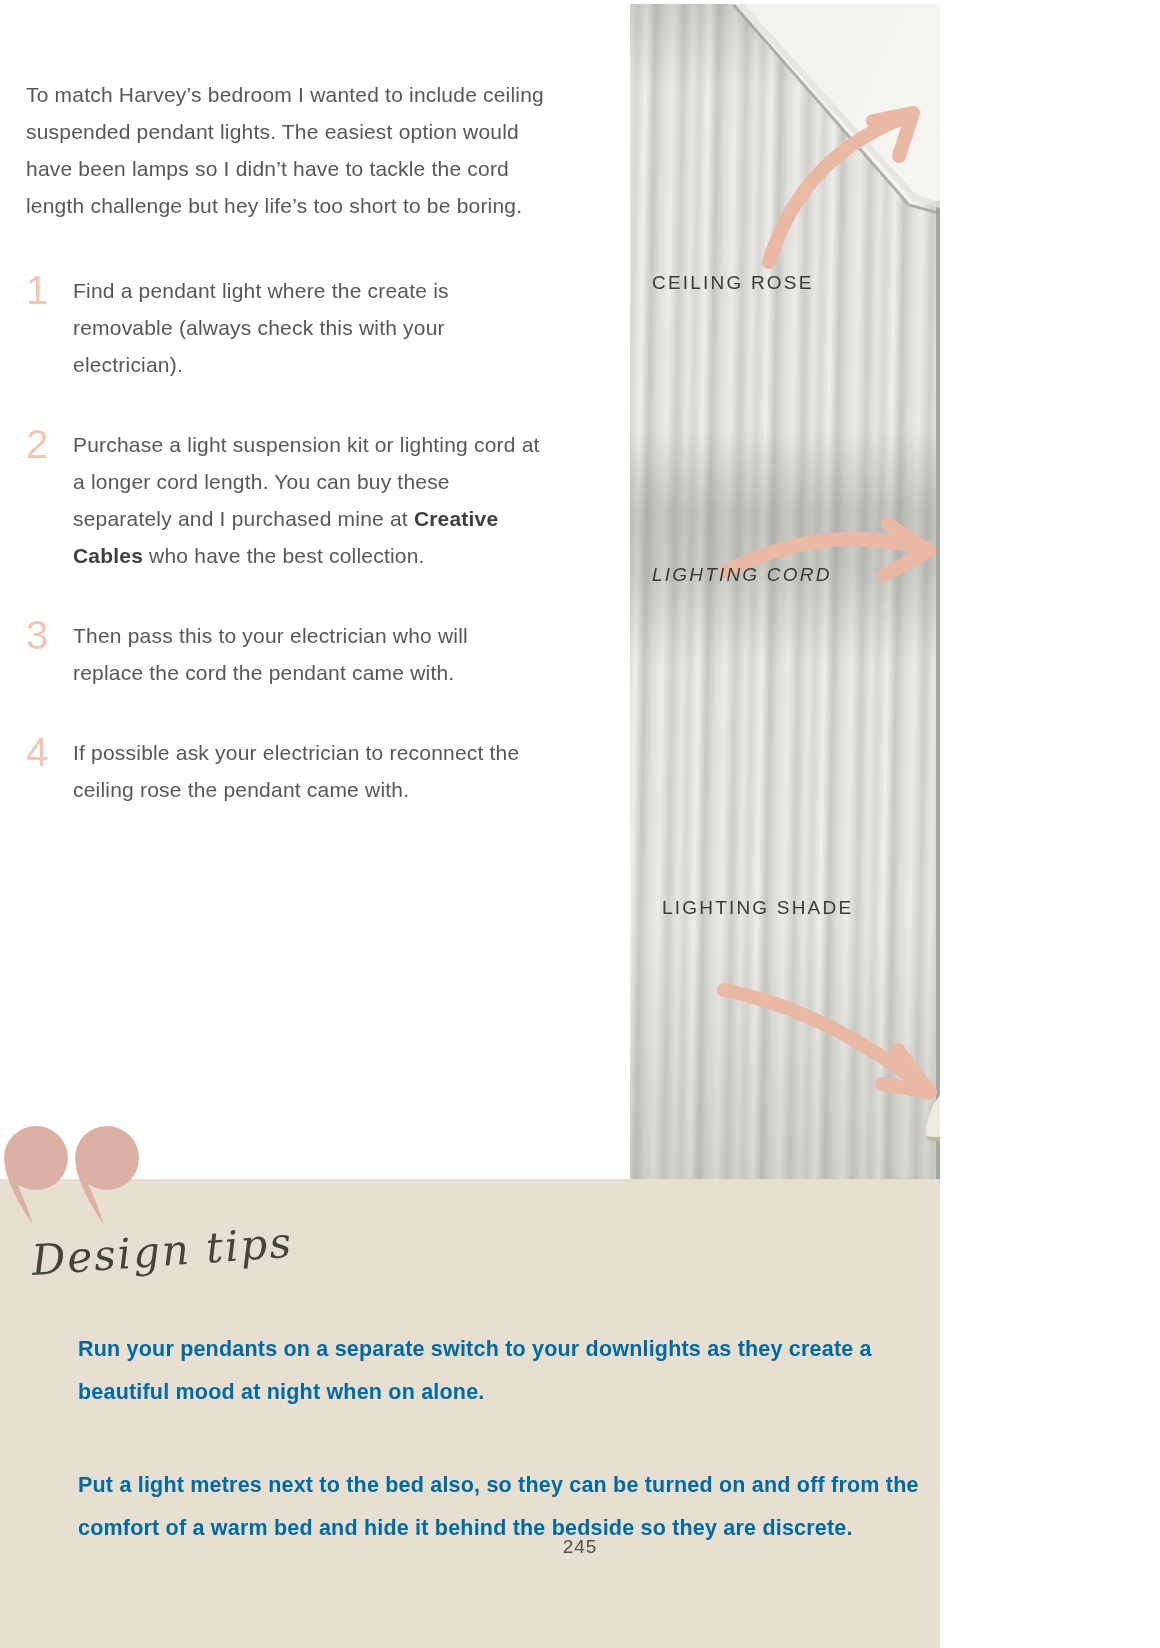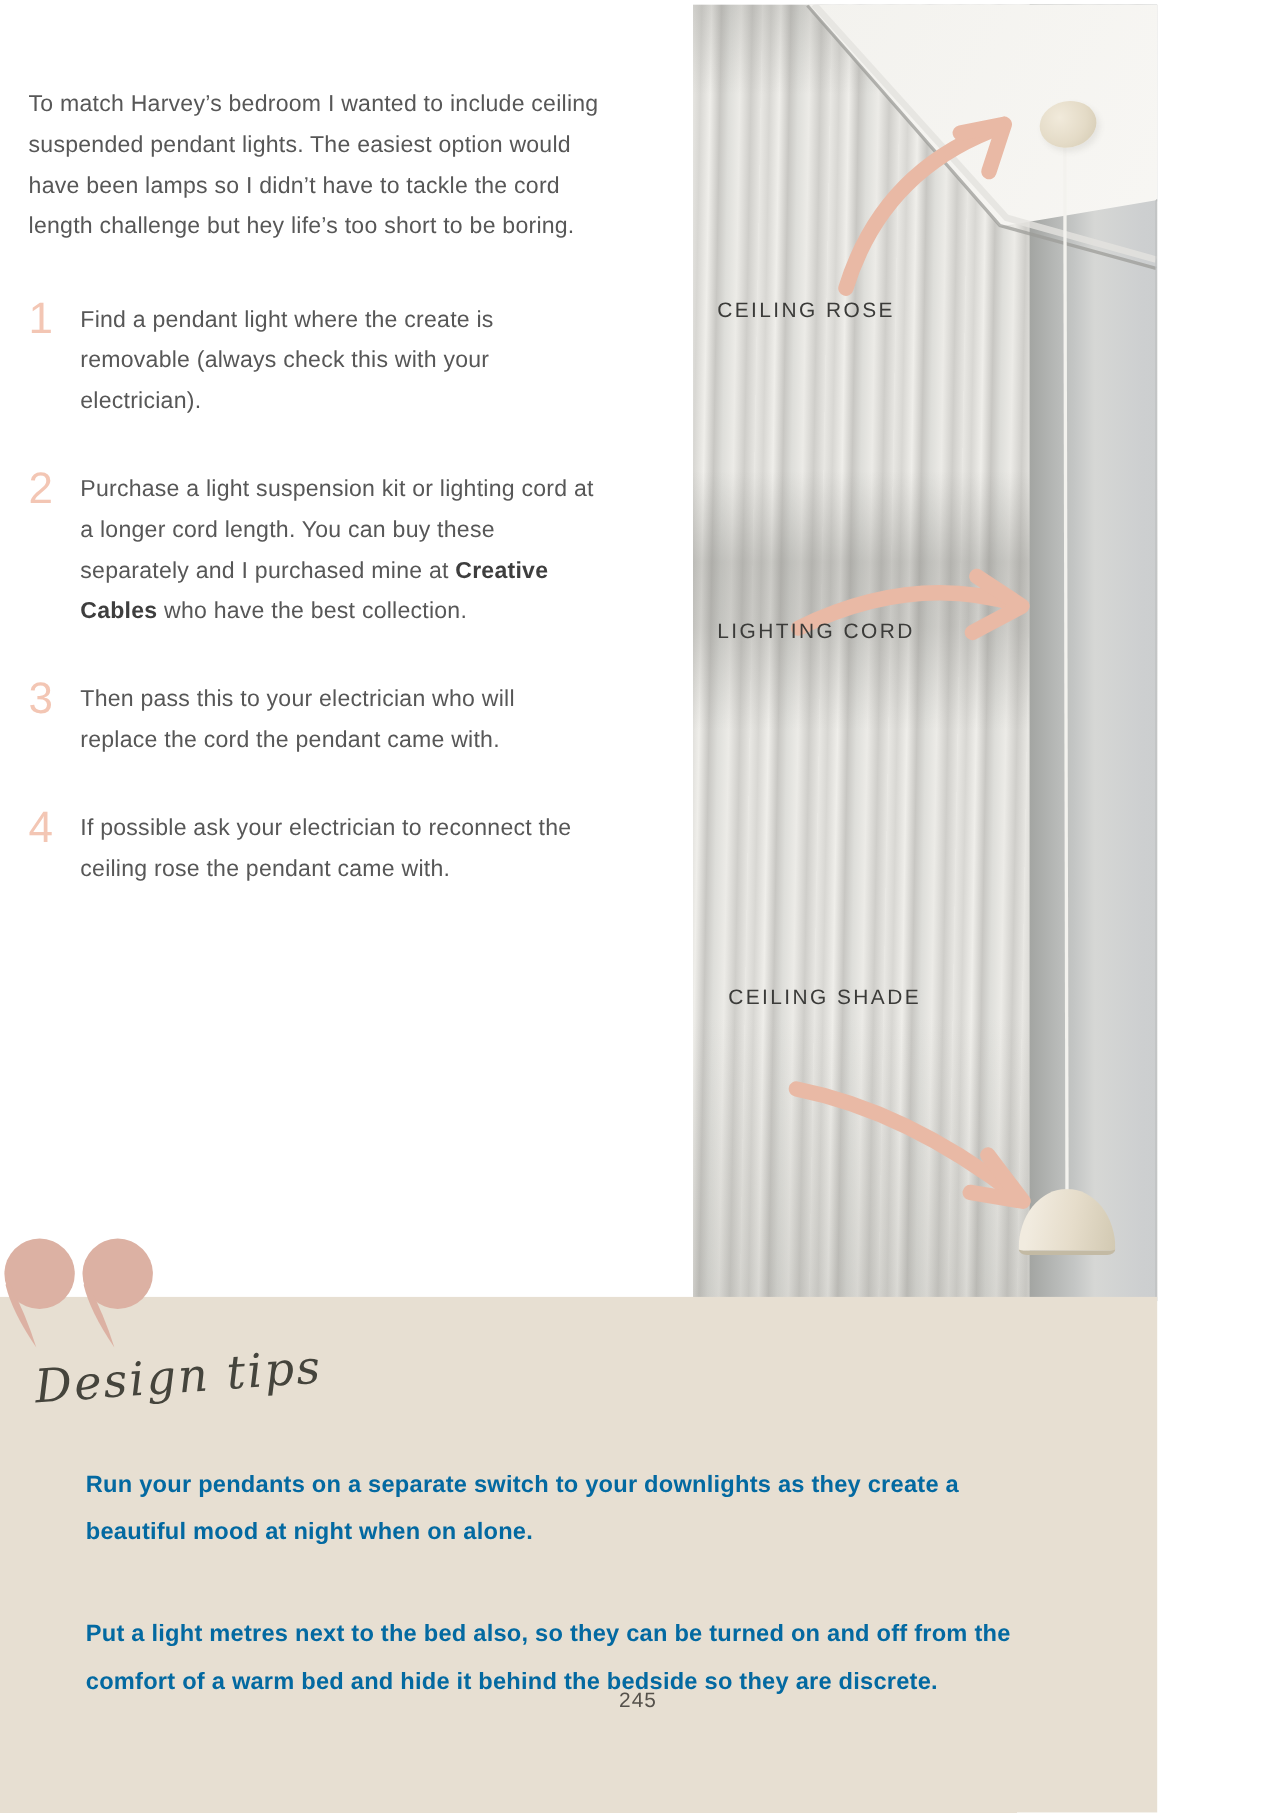--- a/index.html
+++ b/index.html
@@ -1,17 +1,17 @@
 <!DOCTYPE html>
 <html><head>
 <meta charset="utf-8">
 <style>
   html,body{margin:0;padding:0;background:#ffffff;}
   .page{
-    position:relative;width:1052px;height:1648px;background:#ffffff;overflow:hidden;
+    position:relative;width:940px;height:1648px;background:#ffffff;overflow:hidden;
     font-family:"Liberation Sans",sans-serif;color:#575757;
   }
   
   .article{position:absolute;left:26px;top:76px;width:520px;}
   .article p{
     margin:0 0 42px 0;font-size:21px;line-height:37px;letter-spacing:.2px;color:#575757;
   }
   .steps{list-style:none;margin:48px 0 0 0;padding:0;}
   .step{display:flex;align-items:flex-start;margin:0 0 43px 0;}
   .step .num{
@@ -62,21 +62,21 @@
   }
   .pillow{
     position:absolute;left:424px;top:1134px;width:116px;height:48px;
     background:#f4f2ec;border-radius:26px 18px 0 0;transform:rotate(-7deg);
     box-shadow:inset 0 -8px 10px rgba(150,145,125,.18);
   }
   .plabel{
     position:absolute;font-size:19px;letter-spacing:2.2px;color:#3b3b39;white-space:nowrap;
   }
   .plabel.l1{left:22px;top:268px;}
-  .plabel.l2{left:22px;top:560px;}
+  .plabel.l2{left:22px;top:560px;font-style:italic;}
   .plabel.l3{left:32px;top:893px;}
   .arrows{position:absolute;inset:0;width:100%;height:100%;}
   
   .tipsband{position:absolute;left:0;top:1179px;width:1160px;height:469px;background:#e7dfd2;}
   .quotes{position:absolute;left:2px;top:1124px;width:145px;height:112px;}
   .script{
     position:absolute;left:30px;top:1236px;
     font-family:"DejaVu Serif",serif;font-style:italic;font-weight:400;
     font-size:42px;color:#45443c;letter-spacing:2px;transform:rotate(-4deg);transform-origin:left top;
   }
@@ -144,21 +144,21 @@
         </g>
         <g>
           <path d="M94,986 Q195,1006 296,1084"></path>
           <path d="M300,1088 L268,1046 M300,1088 L252,1080"></path>
         </g>
       </g>
     </svg>
 
     <span class="plabel l1">CEILING ROSE</span>
     <span class="plabel l2">LIGHTING CORD</span>
-    <span class="plabel l3">CEILING SHADE</span>
+    <span class="plabel l3">LIGHTING SHADE</span>
   </figure>
 
   <section class="tipsband"></section>
 
   <svg class="quotes" viewBox="0 0 145 112">
     <g fill="#dcb1a3">
       <circle cx="34" cy="34" r="32"></circle>
       <path d="M6,41 Q22,72 31,101 Q9,69 3,44 Z"></path>
       <circle cx="105" cy="34" r="32"></circle>
       <path d="M77,41 Q93,72 102,101 Q80,69 74,44 Z"></path>

